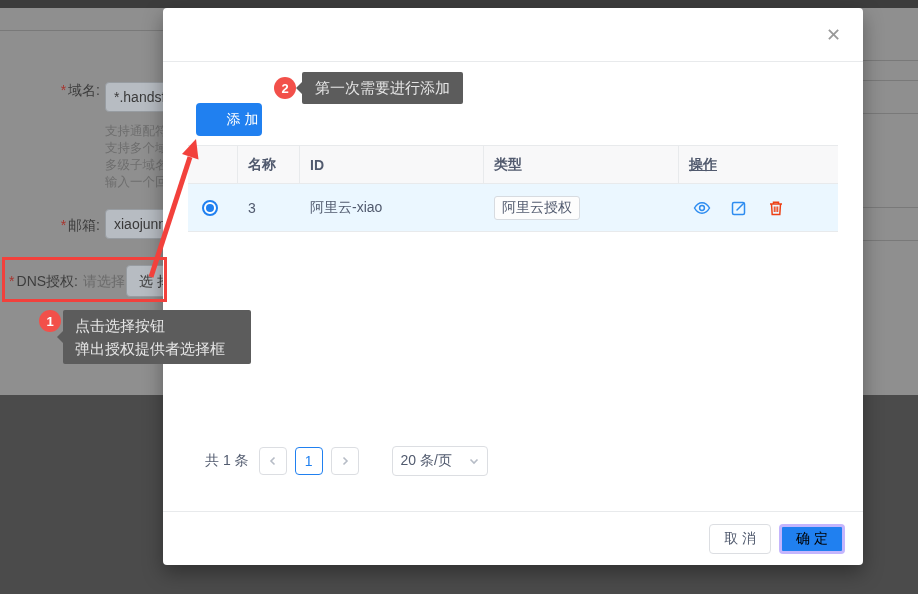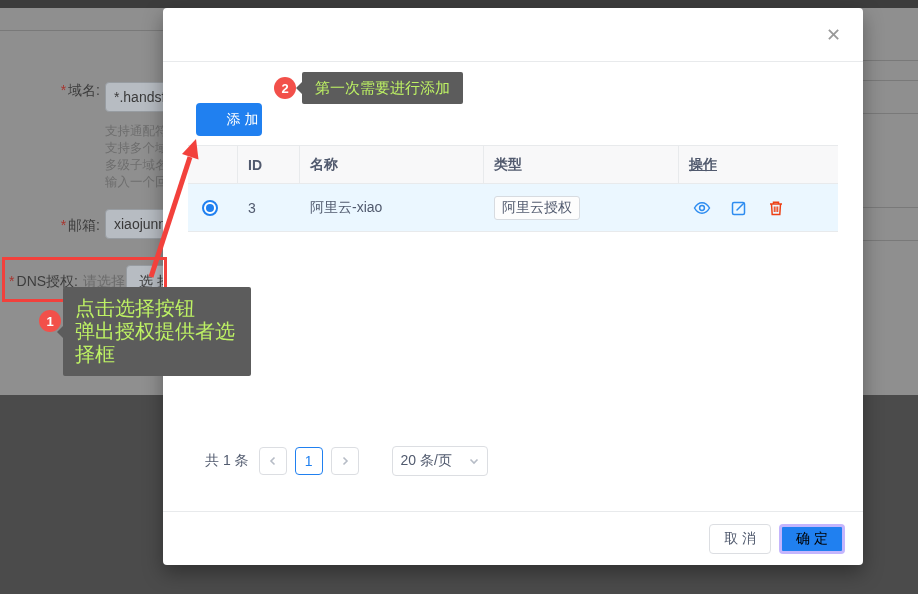--- a/index.html
+++ b/index.html
@@ -67,24 +67,24 @@
                   display:flex; align-items:center; justify-content:flex-end; padding-right:18px; gap:8px; }
   .btn { height:30px; min-width:62px; border-radius:4px; font-size:14px; padding:0 14px; cursor:pointer; font-family:inherit; }
   .btn-default { background:#fff; border:1px solid #dcdee2; color:#515a6e; }
   .btn-primary { background:#2080f0; border:3px solid #c4b5fd; color:#000000; }
 
   
   .anno { z-index:50; }
   .redbox { position:absolute; left:2px; top:257px; width:165px; height:45px; border:3px solid #f2413c; z-index:55; }
   .badge { position:absolute; width:22px; height:22px; border-radius:50%; background:#f2504a; color:#fff;
            font-size:13px; font-weight:bold; display:flex; align-items:center; justify-content:center; z-index:60; }
-  .tip { position:absolute; background:#5c5c5c; color:#bef264; z-index:58; border-radius:2px; }
+  .tip { position:absolute; background:#5c5c5c; color:#e5e5e5; z-index:58; border-radius:2px; }
   .tip::before { content:""; position:absolute; left:-6px; top:50%; margin-top:-6px;
                  border-top:6px solid transparent; border-bottom:6px solid transparent; border-right:6px solid #5c5c5c; }
-  .tip1 { left:63px; top:287px; width:188px; padding:10px 12px; font-size:20px; line-height:23px; }
+  .tip1 { left:63px; top:310px; width:188px; padding:4px 12px; font-size:15px; line-height:23px; }
   .tip2 { left:302px; top:72px; height:32px; line-height:32px; padding:0 13px; font-size:15px; white-space:nowrap; }
   .arrow-svg { position:absolute; inset:0; width:918px; height:594px; z-index:62; pointer-events:none; }
 
   .icon-svg { width:100%; height:100%; }
 </style>
 </head>
 <body>
 
 <div class="screen">
 
@@ -123,22 +123,22 @@
   <div class="modal">
     <div class="modal-header">
       <div class="modal-close">✕</div>
     </div>
 
     <button class="add-btn">添 加</button>
 
     <div class="tbl">
       <div class="tbl-head">
         <div class="cell"></div>
+        <div class="cell">名称</div>
         <div class="cell">ID</div>
-        <div class="cell">名称</div>
         <div class="cell">类型</div>
         <div class="cell">操作</div>
       </div>
       <div class="tbl-row">
         <div class="cell" style="padding-left:0;">
           <div class="radio">
               <div class="dot"></div>
             </div>
         </div>
         <div class="cell">3</div>

